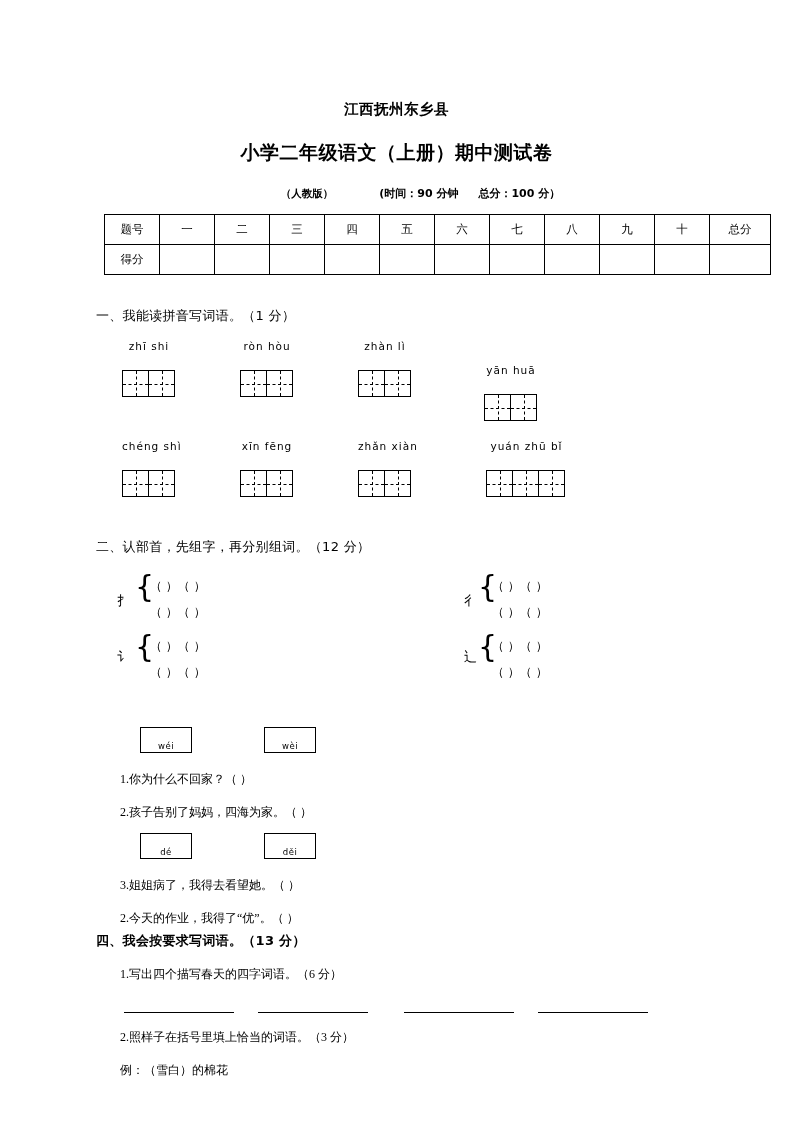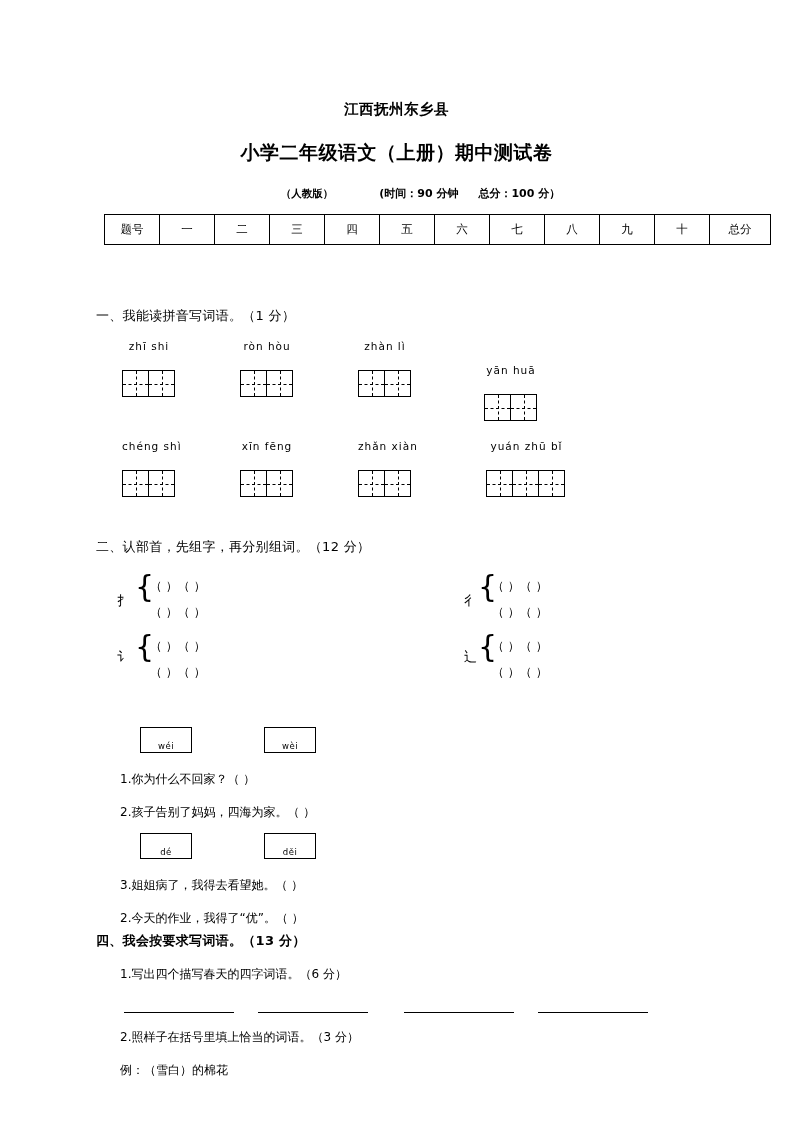--- a/index.html
+++ b/index.html
@@ -160,20 +160,21 @@
     bottom: 1px;
     text-align: center;
     font-size: 8.5px;
     letter-spacing: 0.5px;
   }
 
   .q-line {
     position: absolute;
     font-size: 12px;
     white-space: nowrap;
+    font-family: Liberation Serif, serif;
   }
 
   .blank-line {
     position: absolute;
     border-bottom: 1px solid #000;
     height: 0;
   }
 </style>
 </head>
 <body>
@@ -196,20 +197,34 @@
         <td class="num">三</td>
         <td class="num">四</td>
         <td class="num">五</td>
         <td class="num">六</td>
         <td class="num">七</td>
         <td class="num">八</td>
         <td class="num">九</td>
         <td class="num">十</td>
         <td class="total">总分</td>
       </tr>
+      <tr>
+        <td class="label">得分</td>
+        <td></td>
+        <td></td>
+        <td></td>
+        <td></td>
+        <td></td>
+        <td></td>
+        <td></td>
+        <td></td>
+        <td></td>
+        <td></td>
+        <td></td>
+      </tr>
     </tbody>
       </table>
   </div>
 
   <div class="region section-heading" style="top:307px; left:96px;">一、我能读拼音写词语。（1 分）</div>
 
   <div class="pinyin-row" style="top:340px; left:122px;">
     <div class="pinyin-label" style="width:54px;">zhī  shi</div>
     <div class="tianzi" style="margin-top:18px;">
       <div class="cell"></div>

